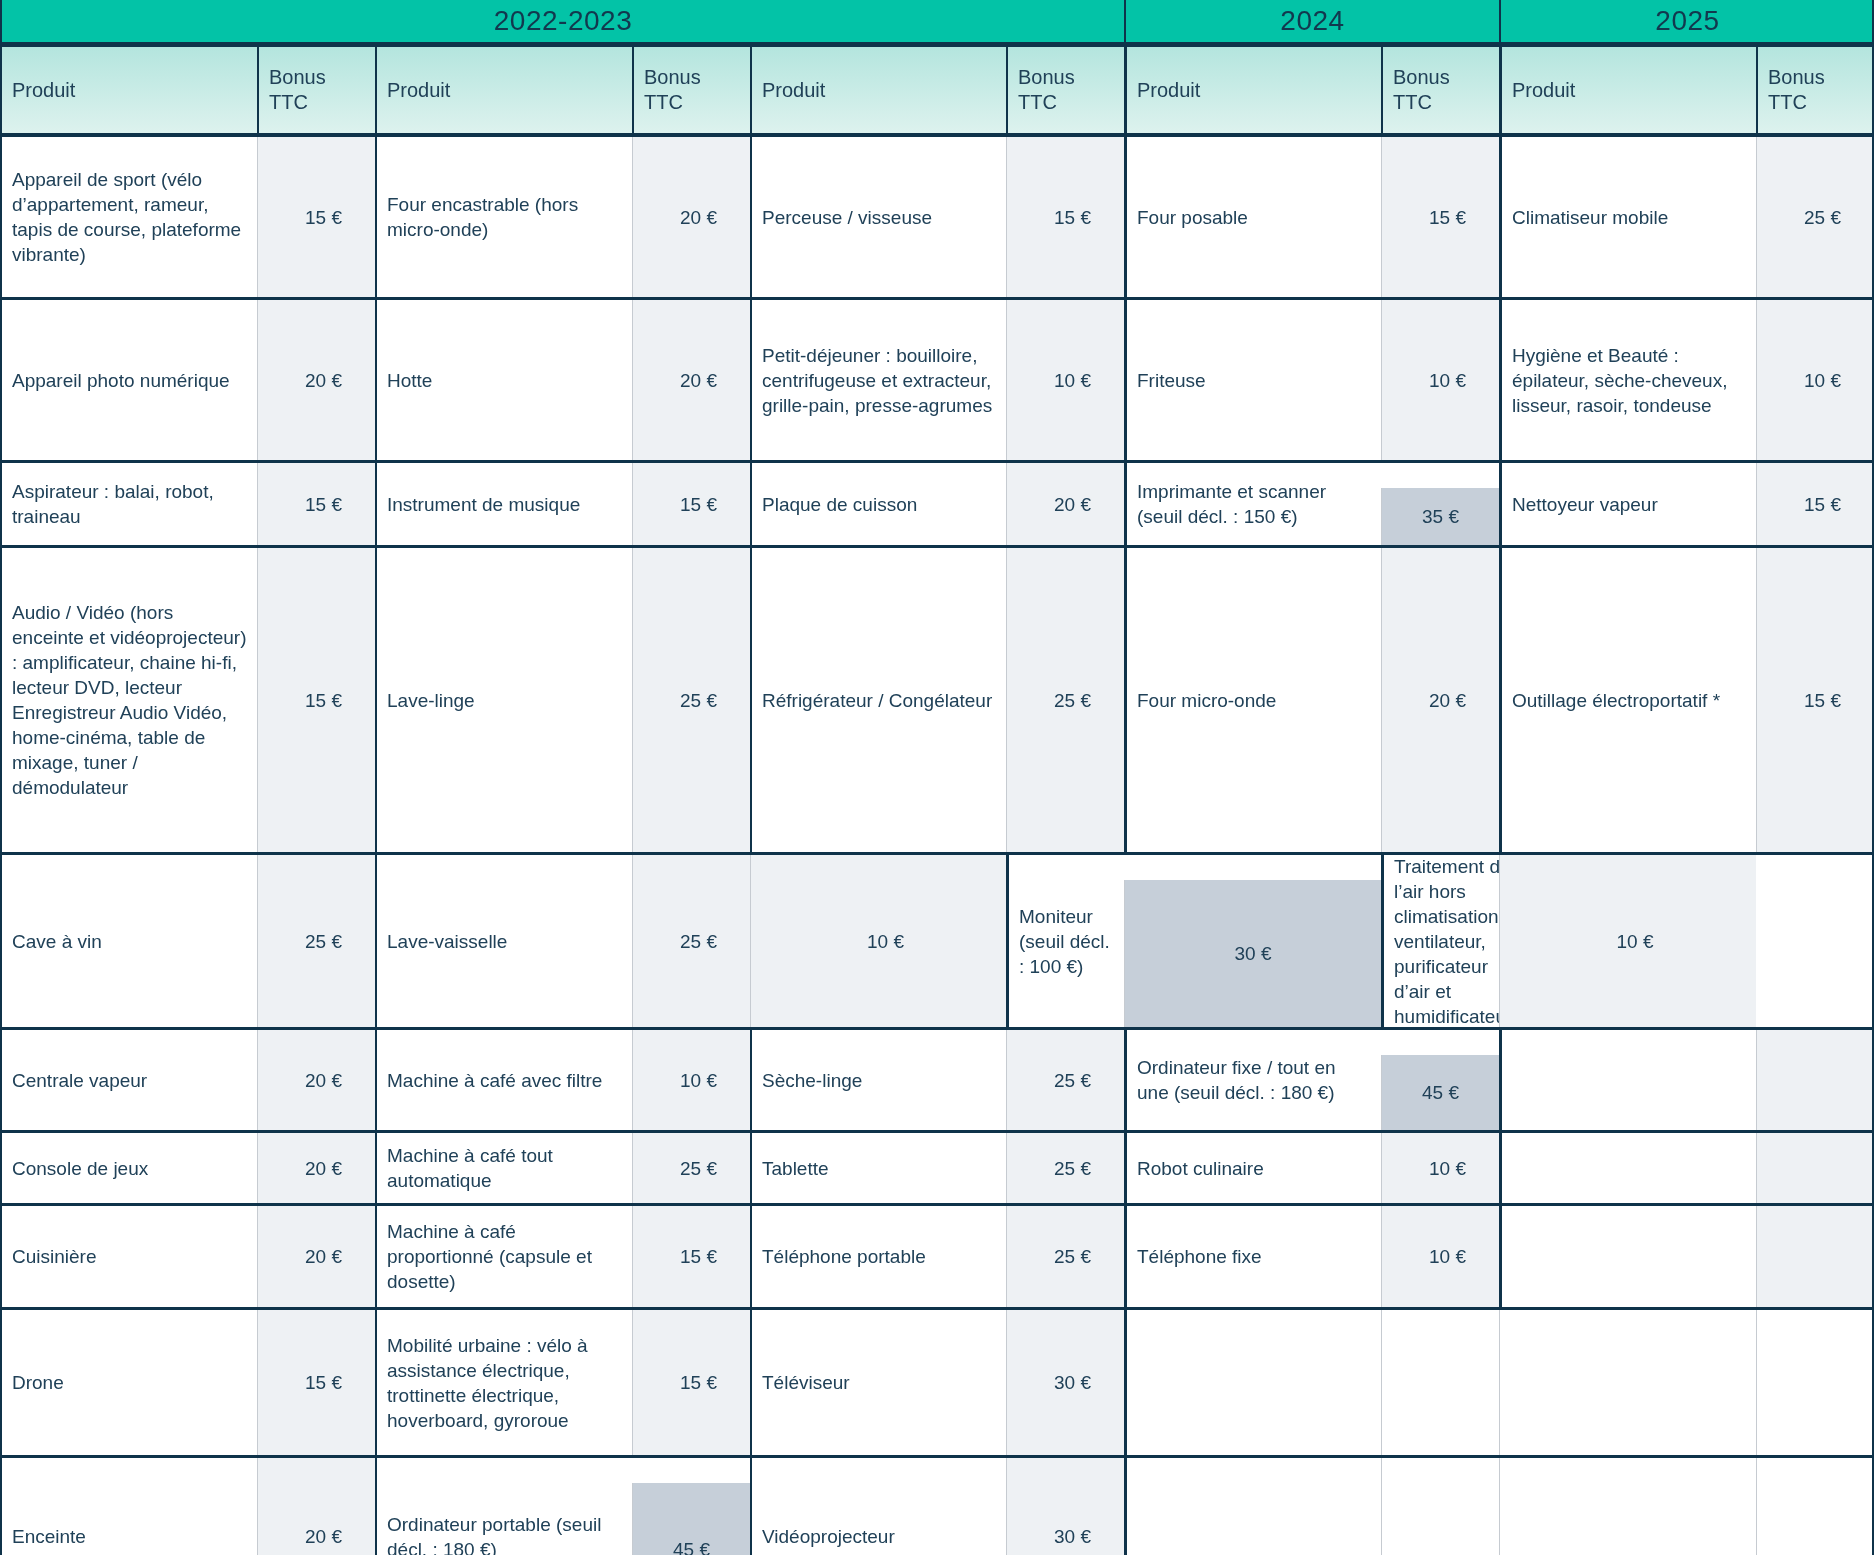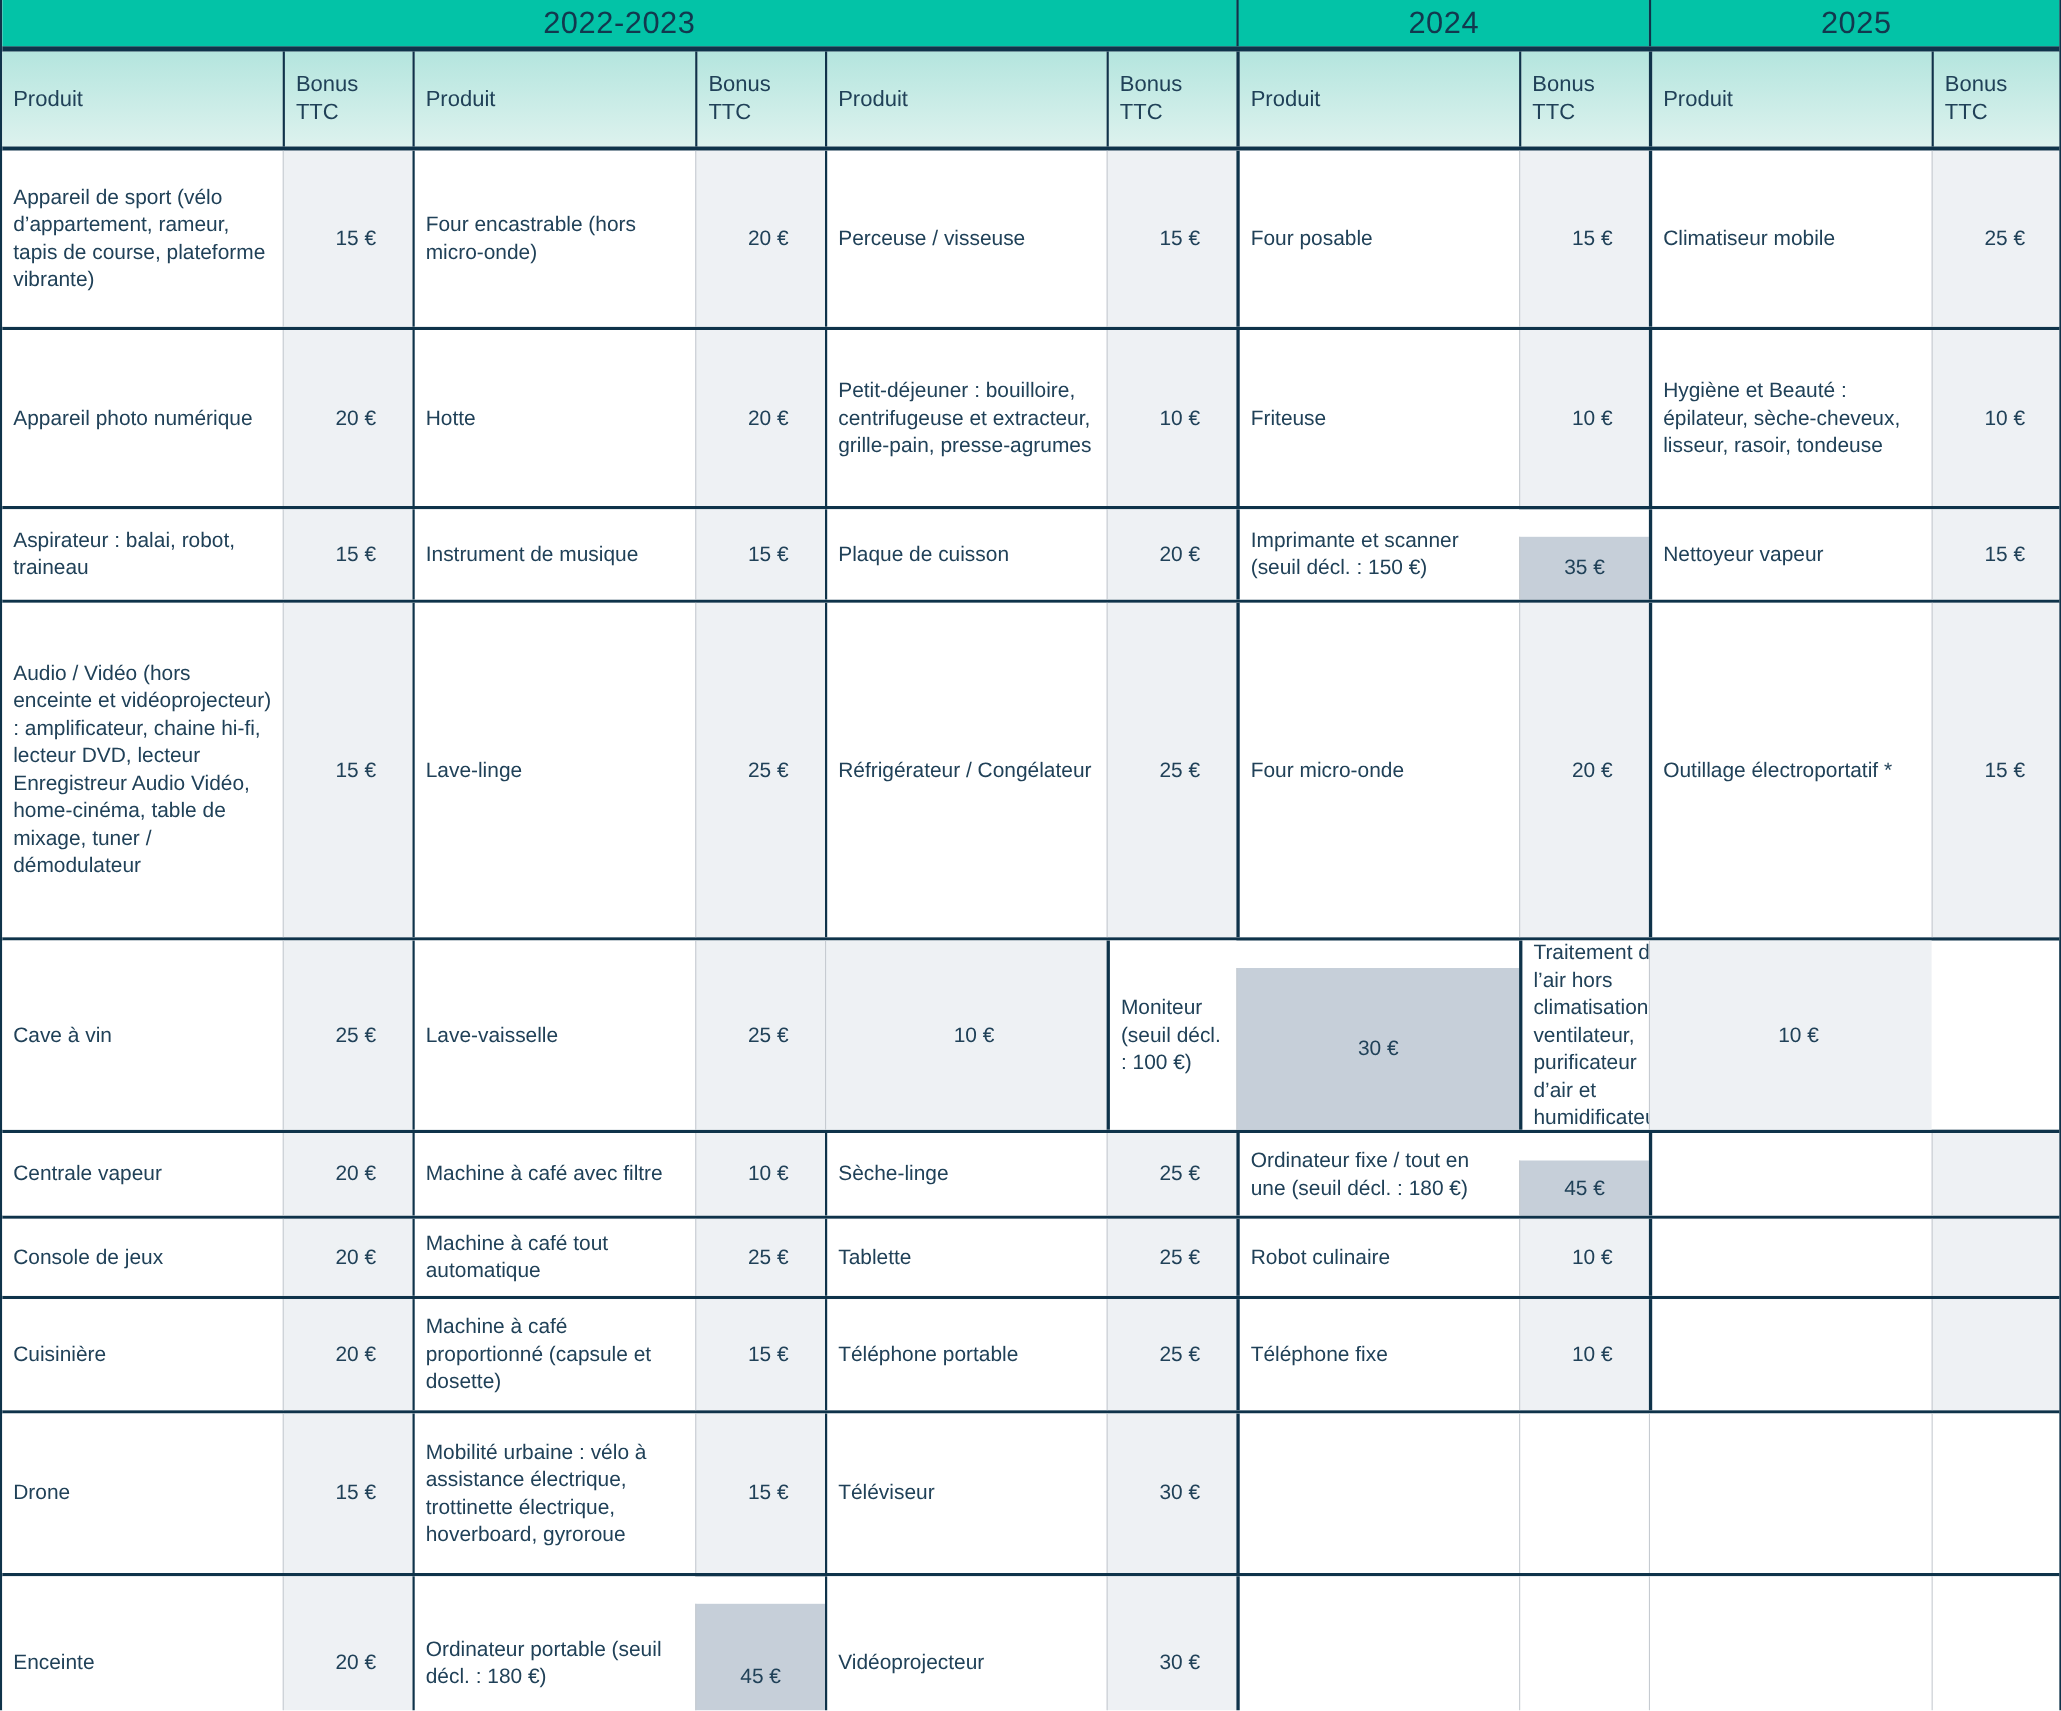--- a/index.html
+++ b/index.html
@@ -112,21 +112,21 @@
         <div class="cell produit c0">Cave à vin</div>
         <div class="cell bonus c1 bl-light">25 €</div>
         <div class="cell produit c2 bl-n2">Lave-vaisselle</div>
         <div class="cell bonus c3 bl-light">25 €</div>
         <div class="cell bonus c5 bl-light">10 €</div>
         <div class="cell produit c6 bl-n3">Moniteur (seuil décl. : 100 €)</div>
         <div class="cell bonus-hl c7 bl-light">30 €</div>
         <div class="cell produit c8 bl-n3">Traitement de l’air hors climatisation : ventilateur, purificateur d’air et humidificateur</div>
         <div class="cell bonus c9 bl-light">10 €</div>
       </div>
-      <div class="row" style="height: 78px;">
+      <div class="row" style="height: 103px;">
         <div class="cell produit c0">Centrale vapeur</div>
         <div class="cell bonus c1 bl-light">20 €</div>
         <div class="cell produit c2 bl-n2">Machine à café avec filtre</div>
         <div class="cell bonus c3 bl-light">10 €</div>
         <div class="cell produit c4 bl-n2">Sèche-linge</div>
         <div class="cell bonus c5 bl-light">25 €</div>
         <div class="cell produit c6 bl-n3">Ordinateur fixe / tout en une (seuil décl. : 180 €)</div>
         <div class="cell bonus-hl c7 bl-light">45 €</div>
         <div class="cell produit c8 bl-n3"></div>
         <div class="cell bonus c9 bl-light"></div>

